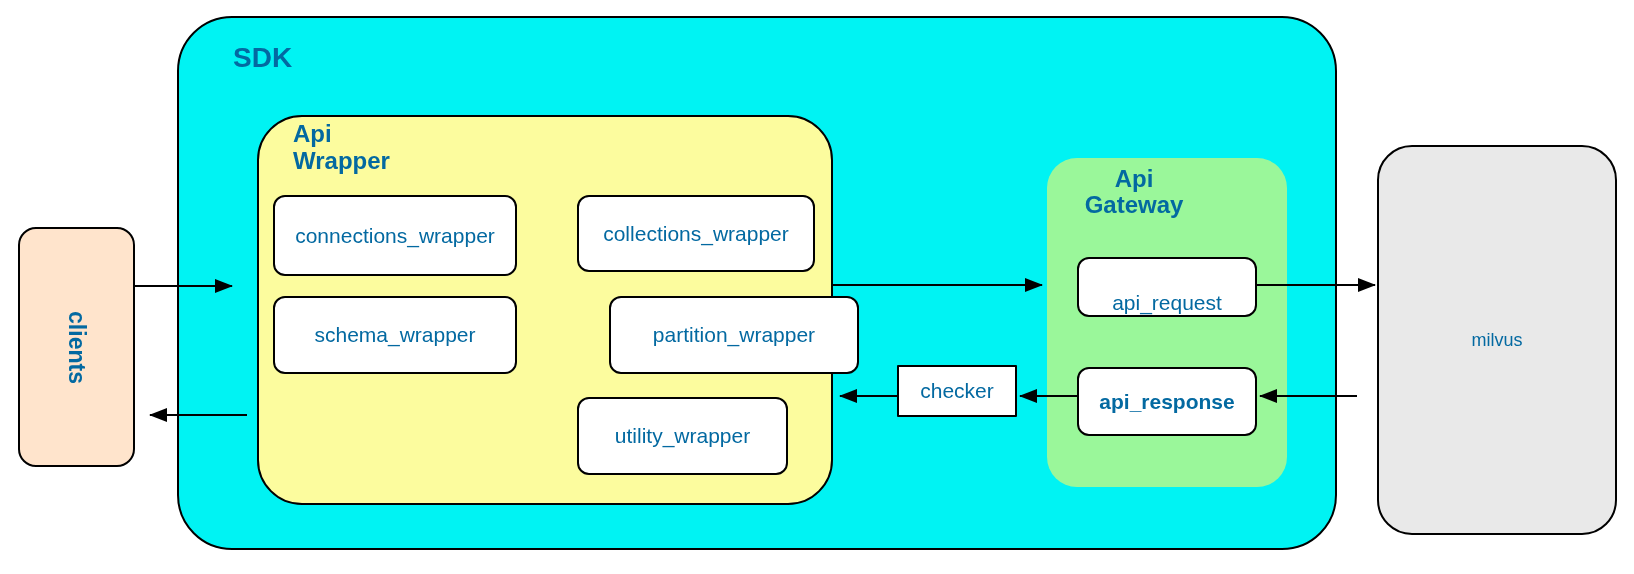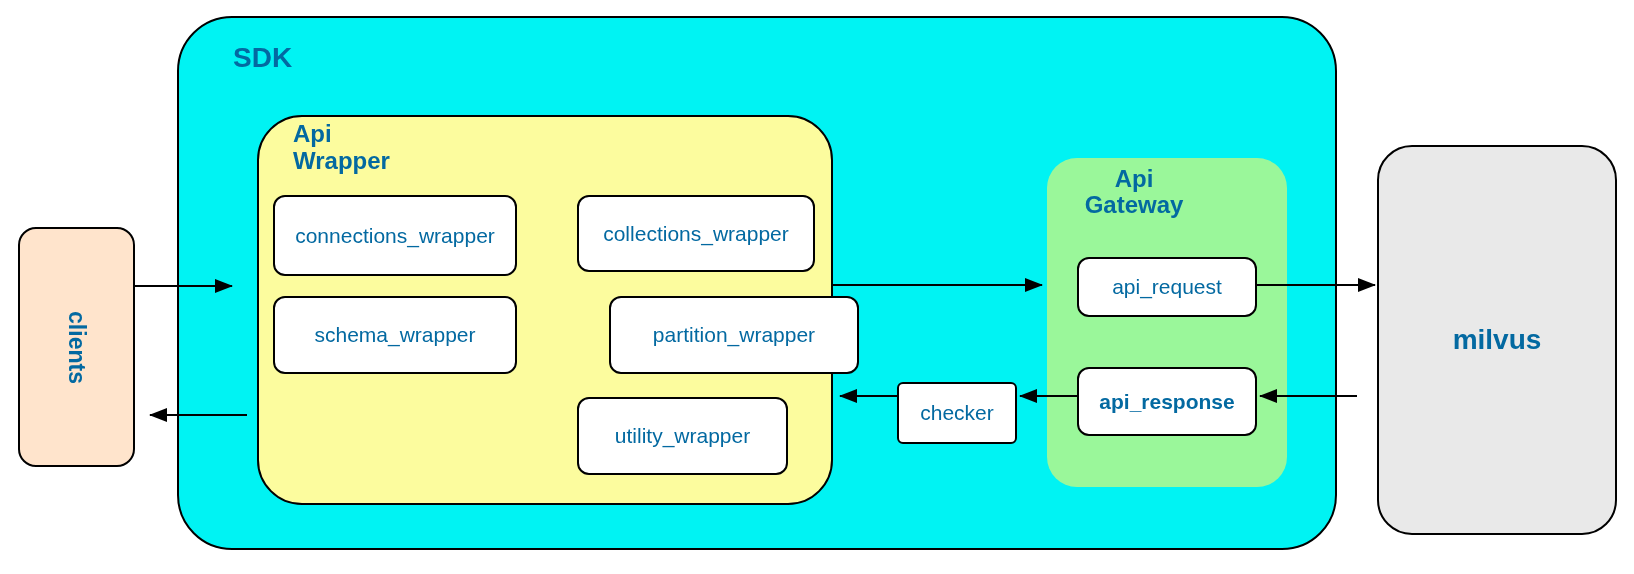--- a/index.html
+++ b/index.html
@@ -46,36 +46,36 @@
   }
   .gateway-label {
     position: absolute; left: 16px; top: 8px; width: 142px;
     text-align: center; font-weight: bold; font-size: 24px; line-height: 26px;
   }
   .milvus-box {
     left: 1377px; top: 145px; width: 240px; height: 390px;
     background: #E9E9E9; border: 2px solid #000; border-radius: 35px;
     display: flex; align-items: center; justify-content: center;
   }
-  .milvus-label { font-weight: bold; font-size: 28px; }
+  .milvus-label { font-weight: normal; font-size: 18px; }
 
   
   .node {
     background: #FFFFFF; border: 2px solid #000; border-radius: 12px;
     display: flex; align-items: center; justify-content: center;
     font-size: 21px;
   }
   .n-connections { left: 273px; top: 195px; width: 244px; height: 81px; }
   .n-collections { left: 577px; top: 195px; width: 238px; height: 77px; }
   .n-schema     { left: 273px; top: 296px; width: 244px; height: 78px; }
   .n-partition  { left: 609px; top: 296px; width: 250px; height: 78px; }
   .n-index      { left: 273px; top: 397px; width: 244px; height: 78px; }
   .n-utility    { left: 577px; top: 397px; width: 211px; height: 78px; }
-  .n-checker    { left: 897px; top: 365px; width: 120px; height: 62px; border-radius: 6px; margin-top: 17px; }
-  .n-request    { left: 1077px; top: 257px; width: 180px; height: 60px; }
+  .n-checker    { left: 897px; top: 365px; width: 120px; height: 52px; border-radius: 1px; }
+  .n-request    { left: 1077px; top: 257px; width: 180px; height: 60px; align-items: flex-end; }
   .n-response   { left: 1077px; top: 367px; width: 180px; height: 69px; font-weight: bold; }
 
   .arrows { left: 0; top: 0; width: 1634px; height: 574px; pointer-events: none; }
   .arrows line { stroke: #000; stroke-width: 2; }
 </style>
 </head>
 <body>
 
 <div id="canvas">
 

